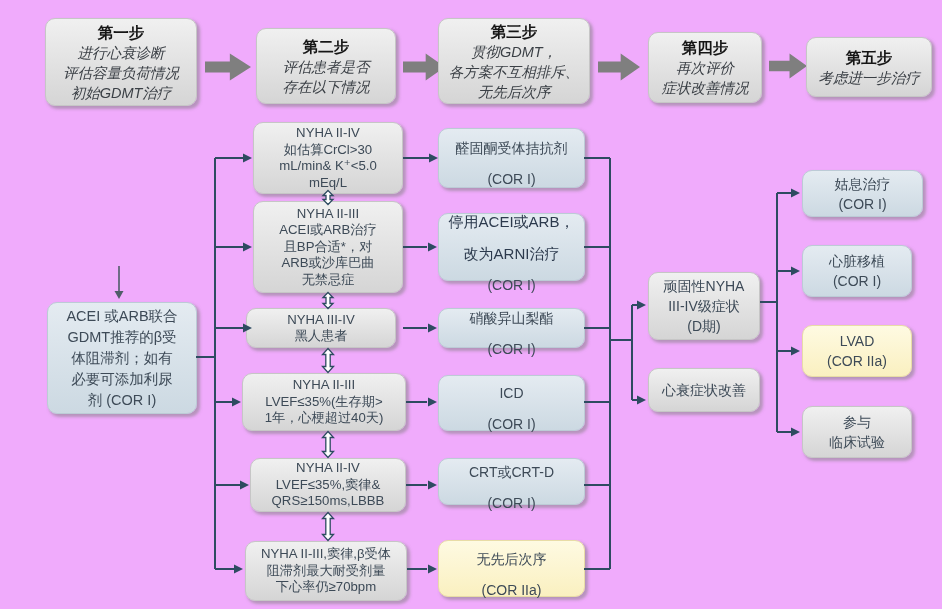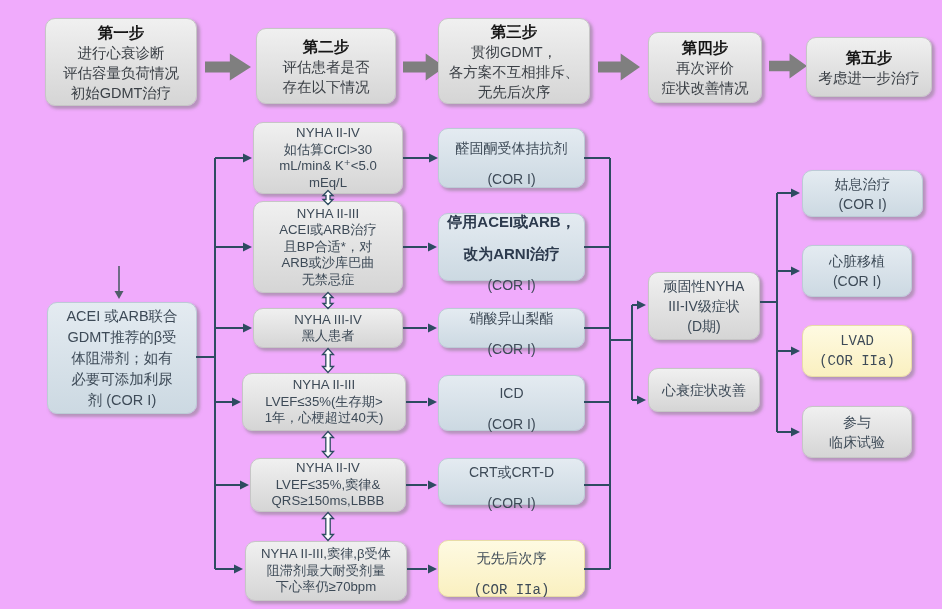--- a/index.html
+++ b/index.html
@@ -3,26 +3,26 @@
 <meta charset="utf-8">
 <style>
   html,body{margin:0;padding:0;background:#ffffff;}
   .canvas{position:relative;width:942px;height:609px;background:#f0abfc;overflow:hidden;
           font-family:"Liberation Sans","DejaVu Sans",sans-serif;}
   .box{position:absolute;border-radius:10px;display:flex;flex-direction:column;
        justify-content:center;align-items:center;text-align:center;
        box-shadow:2.5px 2.5px 3px rgba(125,125,125,.5);color:#3d4a57;padding:2px;box-sizing:border-box;}
   .gray{background:linear-gradient(180deg,#f0f0f0,#d5d5d5);border:1px solid #c6c6c6;}
   .blue{background:linear-gradient(180deg,#e4ebf1,#ccd9e2);border:1px solid #bccbd6;}
-  .yellow{background:linear-gradient(180deg,#fefae2,#faf0c0);border:1px solid #e8dca6;font-family:Liberation Mono, monospace;}
+  .yellow{background:linear-gradient(180deg,#fefae2,#faf0c0);border:1px solid #e8dca6;}
   .step .ttl{font-weight:bold;color:#161616;font-size:15.5px;line-height:21px;}
-  .step .ln{font-size:14.5px;line-height:20px;color:#3a3f45;}
+  .step .ln{font-size:14.5px;line-height:20px;color:#3a3f45;font-style:italic;}
   .cond .ln{font-size:13.2px;line-height:16.5px;}
   .treat .ln{font-size:14px;line-height:19px;margin-top:12px;}
-  .treat .strong{font-weight:bold;color:#2c3a4d;font-size:15px;line-height:20px;}
+  .treat .strong{font-weight:normal;color:#2c3a4d;font-size:15px;line-height:20px;}
   .bigln .ln{font-size:15px;line-height:22px;}
   .midln .ln{font-size:14.5px;line-height:21px;}
   .outln .ln{font-size:14px;line-height:20px;}
   .barrow{position:absolute;background:#7f7f7f;
           clip-path:polygon(0 30%,54% 30%,54% 2%,100% 50%,54% 98%,54% 70%,0 70%);}
   svg.connectors{position:absolute;left:0;top:0;pointer-events:none;}
 </style>
 </head>
 <body>
 
@@ -73,21 +73,21 @@
     <div class="ln">mL/min&amp; K⁺&lt;5.0</div>
     <div class="ln">mEq/L</div>
   </div>
   <div class="box gray cond" style="left:253px;top:201px;width:150px;height:92px">
     <div class="ln">NYHA II-III</div>
     <div class="ln">ACEI或ARB治疗</div>
     <div class="ln">且BP合适*，对</div>
     <div class="ln">ARB或沙库巴曲</div>
     <div class="ln">无禁忌症</div>
   </div>
-  <div class="box gray cond" style="left:253px;top:308px;width:150px;height:40px">
+  <div class="box gray cond" style="left:246px;top:308px;width:150px;height:40px">
     <div class="ln">NYHA III-IV</div>
     <div class="ln">黑人患者</div>
   </div>
   <div class="box gray cond" style="left:242px;top:373px;width:164px;height:58px">
     <div class="ln">NYHA II-III</div>
     <div class="ln">LVEF≤35%(生存期&gt;</div>
     <div class="ln">1年，心梗超过40天)</div>
   </div>
   <div class="box gray cond" style="left:250px;top:458px;width:156px;height:54px">
     <div class="ln">NYHA II-IV</div>

